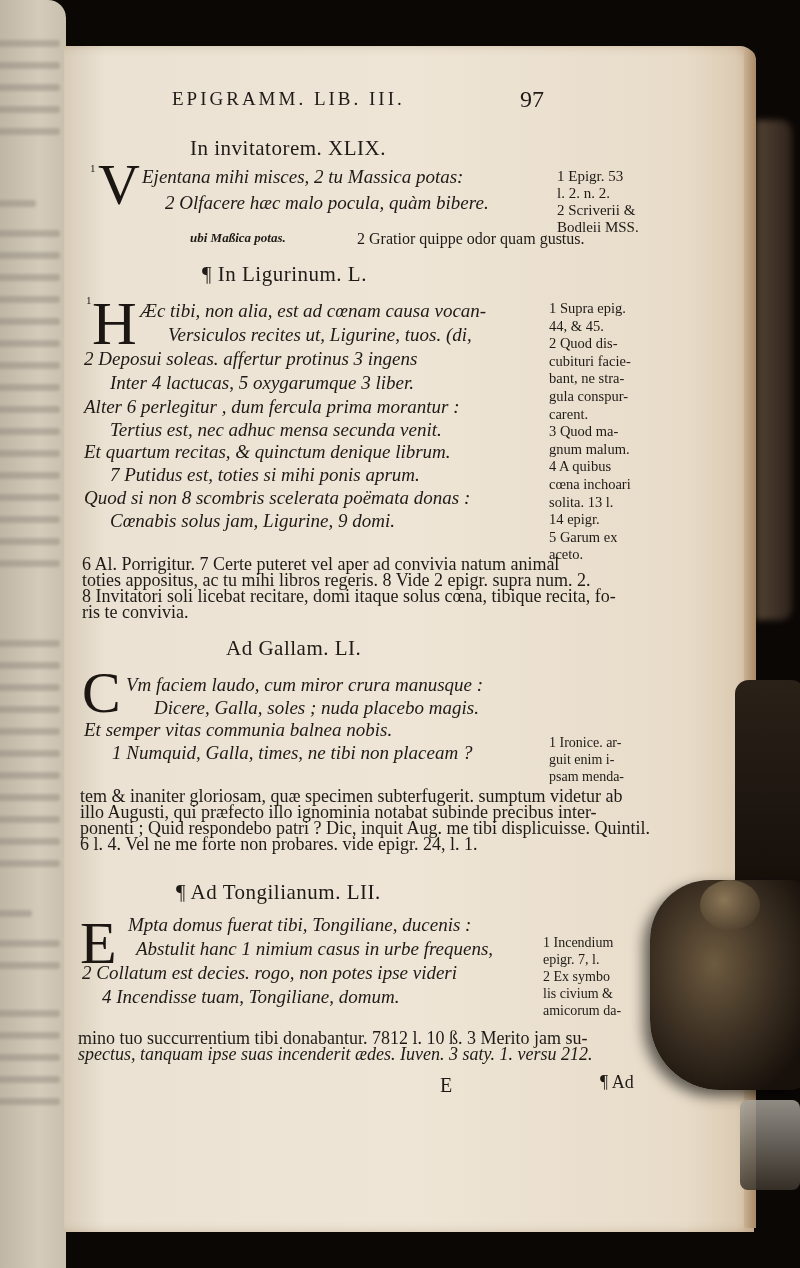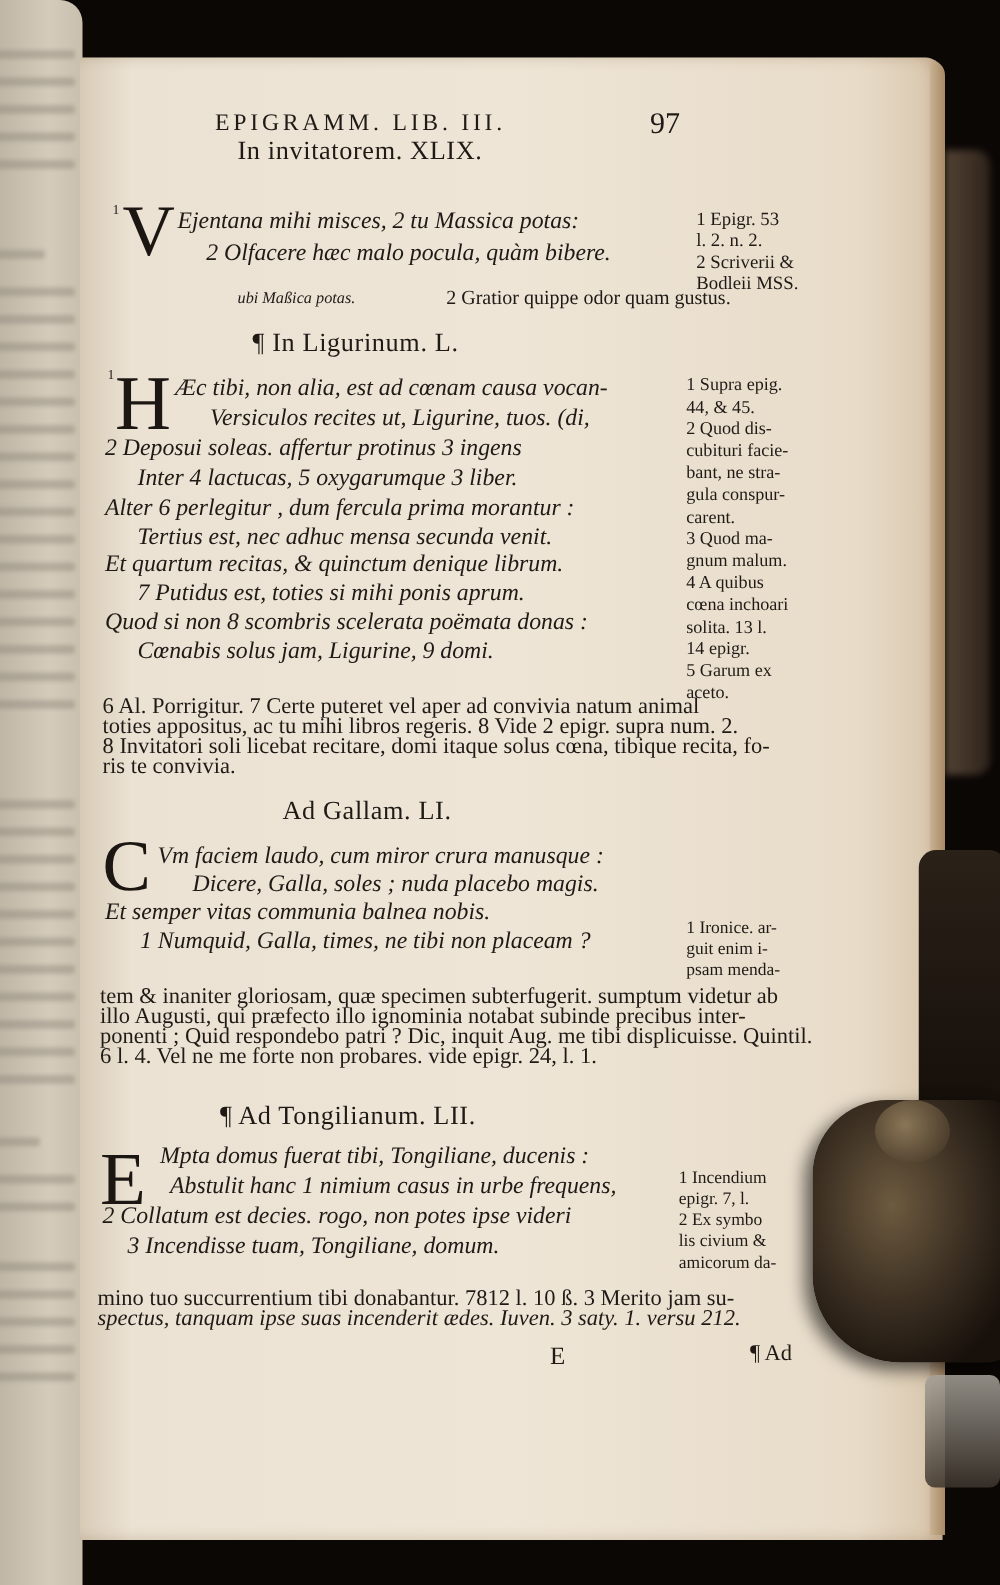--- a/index.html
+++ b/index.html
@@ -116,26 +116,26 @@
 <div class="page"></div>
 <div class="page-edge"></div>
 <div class="clasp2"></div>
 <div class="clasp"></div>
 <div class="clasp-knob"></div>
 <div class="clasp-lower"></div>
 
 <div class="text running" style="left:172px;top:88px">EPIGRAMM. LIB. III.</div>
 <div class="text" style="left:520px;top:86px;font-family:'Liberation Serif',serif;font-size:24px">97</div>
 
-<div class="text heading" style="left:190px;top:108px">In invitatorem. XLIX.</div>
+<div class="text heading" style="left:190px;top:136px">In invitatorem. XLIX.</div>
 <div class="text note" style="left:90px;top:162px;font-size:11px">1</div>
 <div class="text dropcap" style="left:98px;top:160px">V</div>
 <div class="text verse" style="left:142px;top:166px">Ejentana mihi misces, 2 tu Massica potas:</div>
 <div class="text verse" style="left:165px;top:192px">2 Olfacere hæc malo pocula, quàm bibere.</div>
-<div class="text note ital" style="left:190px;top:230px;font-weight:normal;font-size:13px">ubi Maßica potas.</div>
+<div class="text note ital" style="left:190px;top:230px;font-weight:bold;font-size:13px">ubi Maßica potas.</div>
 <div class="text note" style="left:357px;top:230px;font-size:16px">2 Gratior quippe odor quam gustus.</div>
 <div class="text side" style="left:557px;top:168px;font-size:15px">1 Epigr. 53
 l. 2. n. 2.
 2 Scriverii &amp;
 Bodleii MSS.</div>
 
 <div class="text heading" style="left:202px;top:262px">¶ In Ligurinum. L.</div>
 <div class="text note" style="left:86px;top:294px;font-size:11px">1</div>
 <div class="text dropcap" style="left:92px;top:298px;font-size:62px">H</div>
 <div class="text verse" style="left:140px;top:300px">Æc tibi, non alia, est ad cœnam causa vocan-</div>
@@ -180,21 +180,21 @@
 <div class="text note" style="left:80px;top:786px">tem &amp; inaniter gloriosam, quæ specimen subterfugerit. sumptum videtur ab</div>
 <div class="text note" style="left:80px;top:802px">illo Augusti, qui præfecto illo ignominia notabat subinde precibus inter-</div>
 <div class="text note" style="left:80px;top:818px">ponenti ; Quid respondebo patri ? Dic, inquit Aug. me tibi displicuisse. Quintil.</div>
 <div class="text note" style="left:80px;top:834px">6 l. 4. Vel ne me forte non probares. vide epigr. 24, l. 1.</div>
 
 <div class="text heading" style="left:176px;top:880px">¶ Ad Tongilianum. LII.</div>
 <div class="text dropcap" style="left:80px;top:918px;font-size:60px">E</div>
 <div class="text verse" style="left:128px;top:914px">Mpta domus fuerat tibi, Tongiliane, ducenis :</div>
 <div class="text verse" style="left:136px;top:938px">Abstulit hanc 1 nimium casus in urbe frequens,</div>
 <div class="text verse" style="left:82px;top:962px">2 Collatum est decies. rogo, non potes ipse videri</div>
-<div class="text verse" style="left:102px;top:986px">3 Incendisse tuam, Tongiliane, domum.</div>
+<div class="text verse" style="left:102px;top:986px">4 Incendisse tuam, Tongiliane, domum.</div>
 <div class="text side" style="left:543px;top:934px">1 Incendium
 epigr. 7, l.
 2 Ex symbo
 lis civium &amp;
 amicorum da-</div>
 <div class="text note" style="left:78px;top:1028px">mino tuo succurrentium tibi donabantur. 7812 l. 10 ß.      3 Merito jam su-</div>
 <div class="text note ital" style="left:78px;top:1044px">spectus, tanquam ipse suas incenderit ædes. Iuven. 3 saty. 1. versu 212.</div>
 
 <div class="text" style="left:440px;top:1074px;font-family:'Liberation Serif',serif;font-size:20px">E</div>
 <div class="text" style="left:600px;top:1072px;font-family:'Liberation Serif',serif;font-size:18px">¶ Ad</div>

